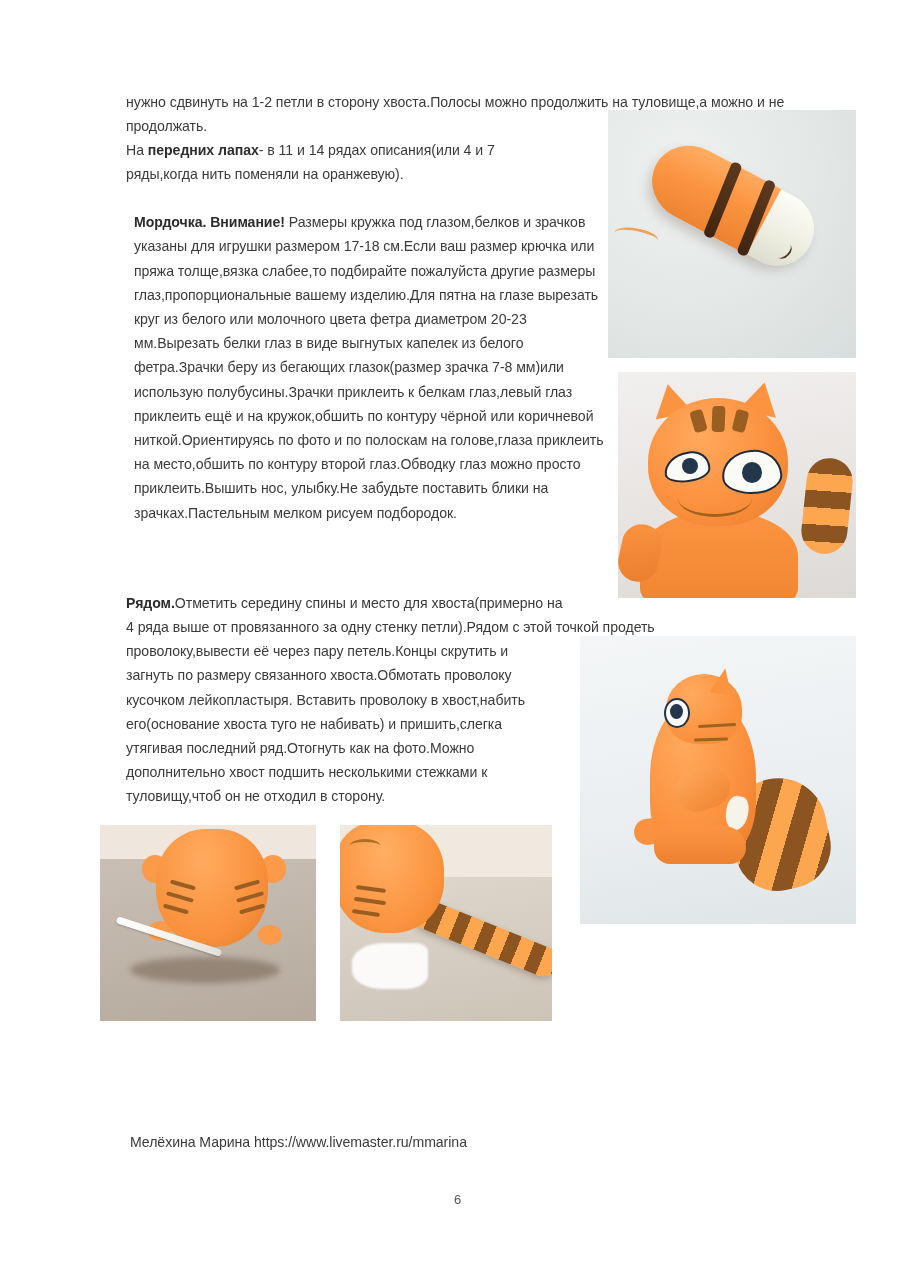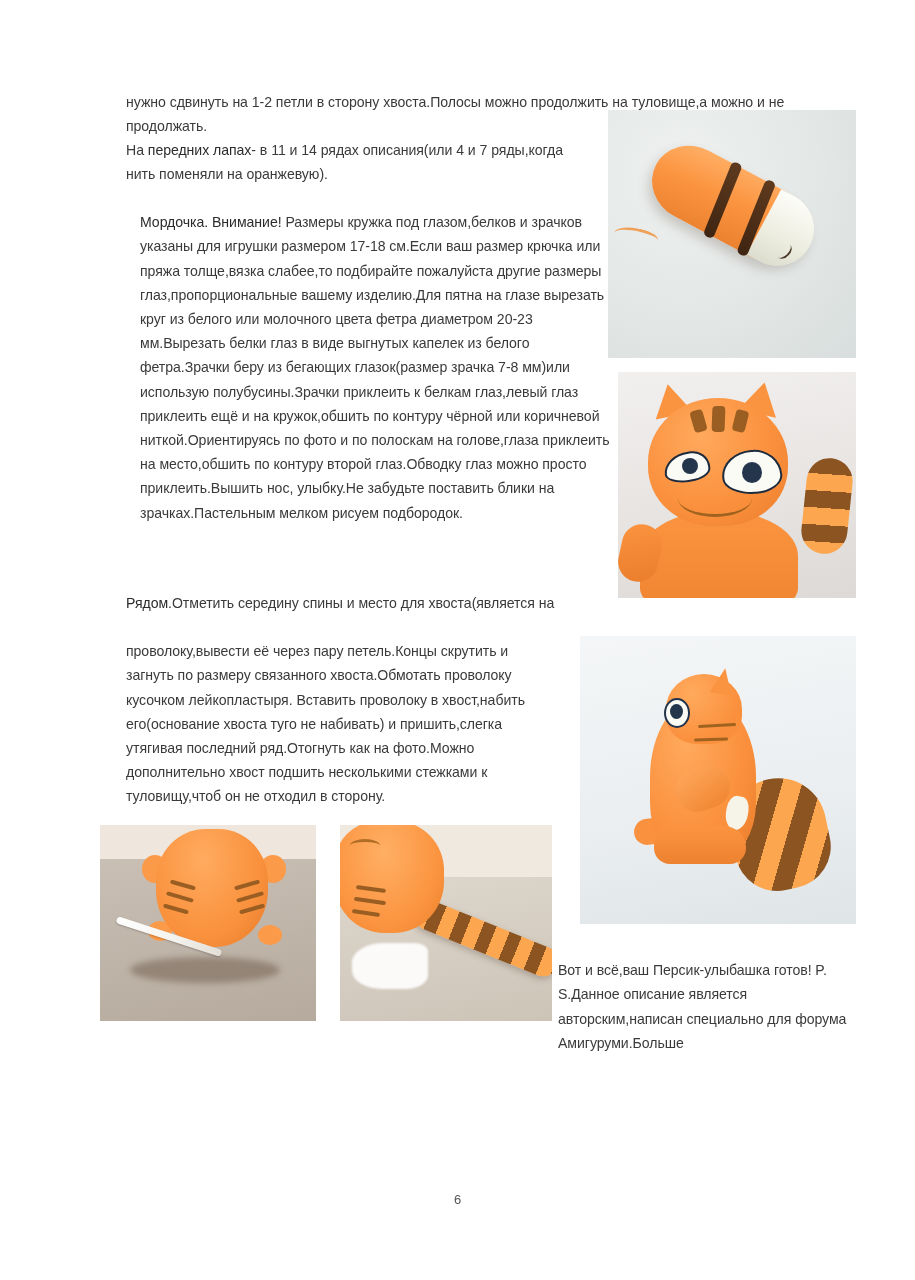--- a/index.html
+++ b/index.html
@@ -23,25 +23,25 @@
 
   
   .txt {
     position: absolute;
     font-size: 14.1px;
     line-height: 24.2px;
     color: #3a3a3a;
     letter-spacing: -0.05px;
     text-align: left;
   }
-  .txt b { font-weight: 400; color: #2c2c2c; }
+  .txt b { font-weight: 700; color: #2c2c2c; }
 
   #block-intro   { left: 126px; top: 76px;  width: 674px; }
   #block-paws    { left: 126px; top: 124px; width: 440px; }
-  #block-muzzle  { left: 140px; top: 196px; width: 470px; }
+  #block-muzzle  { left: 134px; top: 196px; width: 470px; }
   #block-front   { left: 126px; top: 553px; width: 430px; }
   #block-tail1   { left: 126px; top: 577px; width: 450px; }
   #block-tail2   { left: 126px; top: 601px; width: 640px; }
   #block-tail3   { left: 126px; top: 625px; width: 430px; }
   #block-done    { left: 558px; top: 944px; width: 300px; }
   #block-footer  { left: 126px; top: 1044px; width: 700px; }
   #block-author  { left: 130px; top: 1116px; width: 700px; }
 
   .page-num {
     position: absolute;
@@ -417,28 +417,29 @@
 
 <div class="page">
 
   <p class="txt" id="block-intro">нужно сдвинуть на 1-2 петли в сторону хвоста.Полосы можно продолжить на туловище,а можно и не продолжать.</p>
 
   <p class="txt" id="block-paws"><span>На </span><b>передних лапах</b><span>- в 11 и 14 рядах описания(или  4 и 7 ряды,когда нить поменяли на оранжевую).</span></p>
 
   <p class="txt" id="block-muzzle"><b>Мордочка. Внимание!</b><span> Размеры кружка под глазом,белков и зрачков указаны для игрушки размером 17-18 см.Если ваш размер крючка или пряжа толще,вязка слабее,то подбирайте пожалуйста другие размеры глаз,пропорциональные вашему изделию.Для пятна на глазе вырезать круг из белого или молочного цвета фетра диаметром 20-23 мм.Вырезать белки глаз в виде выгнутых капелек из белого фетра.Зрачки беру из бегающих глазок(размер зрачка 7-8 мм)или использую полубусины.Зрачки приклеить к белкам глаз,левый глаз приклеить ещё и на кружок,обшить по контуру чёрной или коричневой ниткой.Ориентируясь по фото и по полоскам на голове,глаза приклеить на место,обшить по контуру второй глаз.Обводку глаз можно просто приклеить.Вышить нос, улыбку.Не забудьте поставить блики на зрачках.Пастельным мелком рисуем подбородок.</span></p>
 
 
-  <p class="txt" id="block-tail1"><b>Рядом.</b><span>Отметить середину спины и место для хвоста(является на</span></p>
-
+  <p class="txt" id="block-tail1"><b>Рядом.</b><span>Отметить середину спины и место для хвоста(примерно на</span></p>
+
+  <p class="txt" id="block-tail2">4 ряда выше от провязанного за одну стенку петли).Рядом  с  этой точкой продеть</p>
 
   <p class="txt" id="block-tail3">проволоку,вывести её через пару петель.Концы скрутить и загнуть по размеру связанного хвоста.Обмотать проволоку кусочком лейкопластыря. Вставить проволоку в хвост,набить его(основание хвоста туго не набивать) и пришить,слегка утягивая последний ряд.Отогнуть как на фото.Можно дополнительно хвост подшить несколькими стежками к туловищу,чтоб он не отходил в сторону.</p>
 
-  <p class="txt" id="block-done">Вот и всё,ваш Персик-улыбашка готов! P. S.Данное описание является авторским,написан специально для форума Амигуруми.Больше</p>
-
-
+
+
+  <p class="txt" id="block-author"> Мелёхина Марина   https://www.livemaster.ru/mmarina</p>
 
   <div class="photo" id="photo-tail-piece">
     <div class="scene">
       <div class="tp-yarn"></div>
       <div class="tp-body">
         <div class="tp-white"></div>
         <div class="tp-stripe tp-s1"></div>
         <div class="tp-stripe tp-s2"></div>
         <div class="tp-mouth"></div>
       </div>

